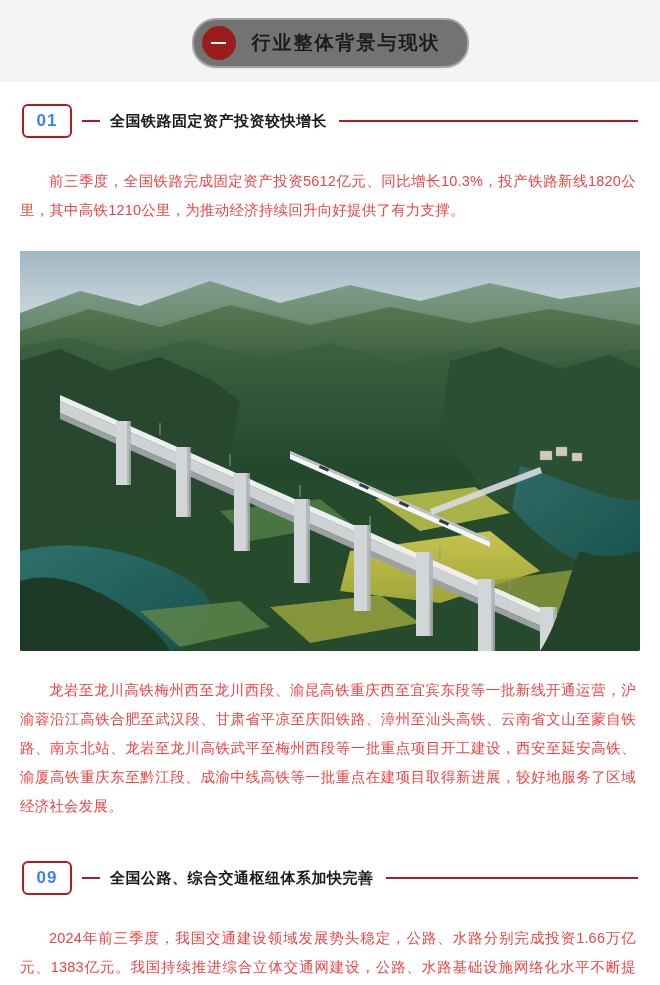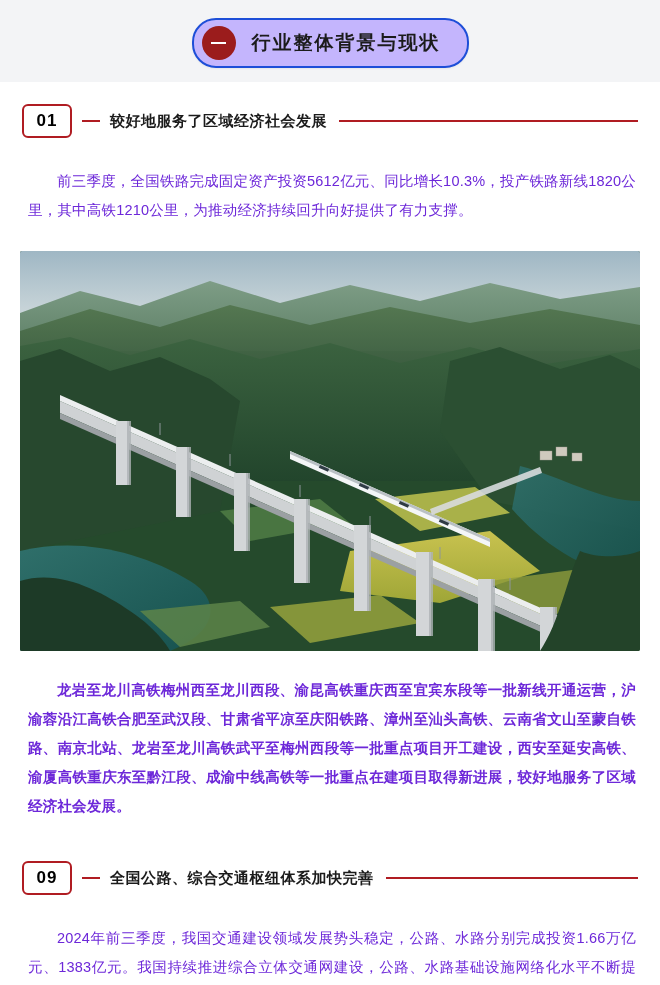--- a/index.html
+++ b/index.html
@@ -22,22 +22,22 @@
 
   
   .title-banner-wrap {
     padding: 18px 0 14px 0;
     display: flex;
     justify-content: center;
   }
   .title-banner {
     display: flex;
     align-items: center;
-    background: #c4b5fd;
-    border: 2px solid #1d4ed8;
+    background: #737373;
+    border: 2px solid #a3a3a3;
     border-radius: 24px;
     padding: 6px 26px 6px 8px;
     box-shadow: 0 1px 2px rgba(0,0,0,0.06);
   }
   .title-badge {
     width: 34px;
     height: 34px;
     border-radius: 50%;
     background: #9b1c1c;
     display: flex;
@@ -71,21 +71,21 @@
     display: flex;
     align-items: center;
     padding: 22px 22px 4px 22px;
   }
   .section-num {
     flex: 0 0 auto;
     min-width: 46px;
     height: 30px;
     border: 2px solid #b01c22;
     border-radius: 6px;
-    color: #000000;
+    color: #3b82f6;
     font-size: 17px;
     font-weight: bold;
     display: flex;
     align-items: center;
     justify-content: center;
     letter-spacing: 1px;
   }
   .section-rule {
     width: 18px;
     height: 2px;
@@ -105,28 +105,28 @@
     height: 2px;
     background: #b01c22;
     margin-left: 12px;
     min-width: 10px;
   }
 
   
   .para {
     font-size: 14.5px;
     line-height: 2.0;
-    color: #6d28d9;
+    color: #ef4444;
     text-align: justify;
     text-justify: inter-ideograph;
-    padding: 10px 24px 4px 28px;
+    padding: 10px 24px 4px 20px;
     text-indent: 2em;
     letter-spacing: 0.2px;
   }
-  .para.tight-top { padding-top: 6px; font-weight: bold; }
+  .para.tight-top { padding-top: 6px; }
 
   
   .photo-wrap {
     padding: 8px 20px 4px 20px;
   }
   .photo {
     width: 100%;
     height: 400px;
     border-radius: 2px;
     overflow: hidden;
@@ -147,21 +147,21 @@
       </span>
       <span class="title-text">行业整体背景与现状</span>
     </div>
   </div>
 
   <div class="card">
 
     <div class="section-head">
       <span class="section-num">01</span>
       <span class="section-rule"></span>
-      <span class="section-title">较好地服务了区域经济社会发展</span>
+      <span class="section-title">全国铁路固定资产投资较快增长</span>
       <span class="section-tail"></span>
     </div>
 
     <p class="para">前三季度，全国铁路完成固定资产投资5612亿元、同比增长10.3%，投产铁路新线1820公里，其中高铁1210公里，为推动经济持续回升向好提供了有力支撑。</p>
 
     <div class="photo-wrap">
       <div class="photo">
         <svg viewBox="0 0 620 400" preserveAspectRatio="none" aria-hidden="true">
           <defs>
             <linearGradient id="sky" x1="0" y1="0" x2="0" y2="1">

